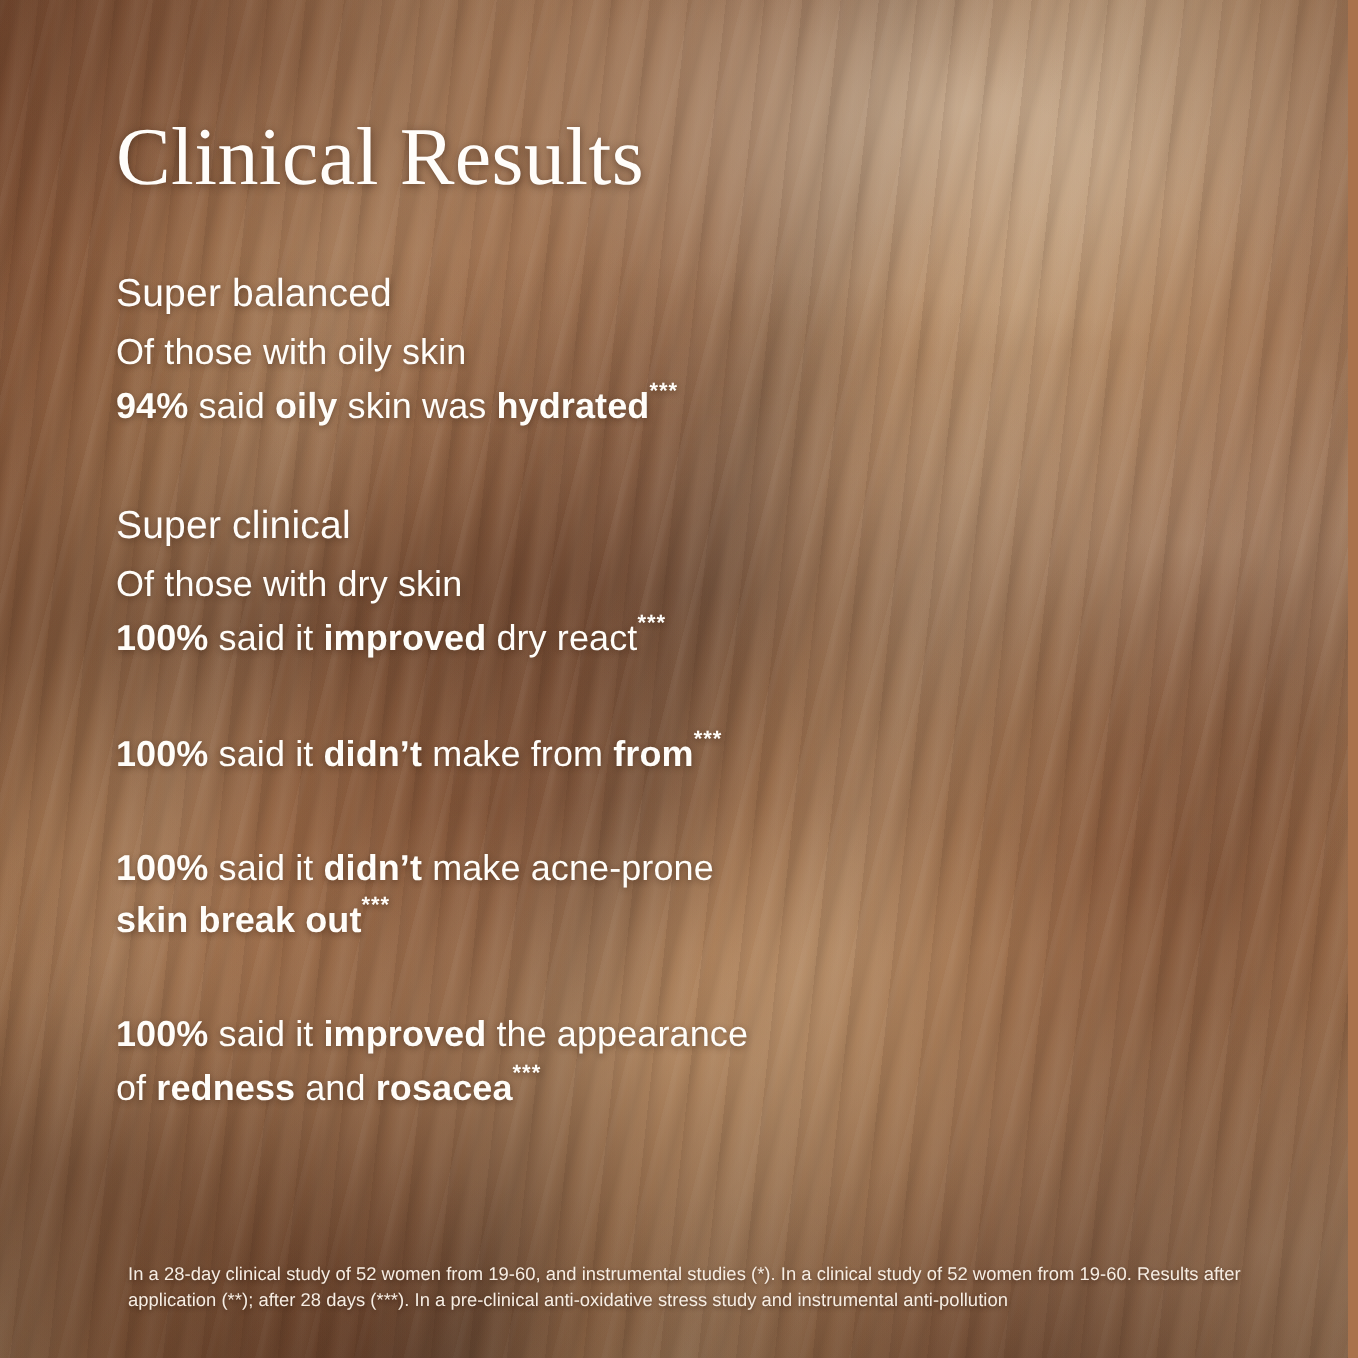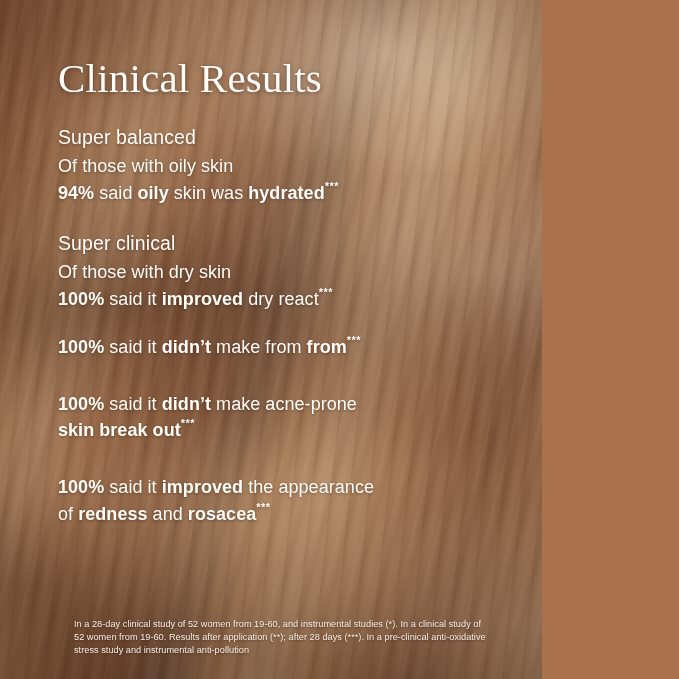--- a/index.html
+++ b/index.html
@@ -10,21 +10,21 @@
     height: 679px;
     overflow: hidden;
   }
   body {
     font-family: "Liberation Sans", sans-serif;
     background: #a9724c;
   }
 
   #stage {
     position: relative;
-    width: 542px;
+    width: 674px;
     height: 679px;
     overflow: hidden;
     background: #404040;
   }
 
   
   .bg-layer {
     position: absolute;
     inset: 0;
   }
@@ -113,21 +113,21 @@
     font-family: "Liberation Serif", serif;
     font-weight: 400;
     font-size: 41px;
     line-height: 1.1;
     letter-spacing: 0.2px;
     color: #fffdfa;
     text-shadow: 0 1px 4px rgba(45,22,12,0.5);
   }
 
   .block {
-    margin-top: 22px;
+    margin-top: 32px;
   }
   .block.gap-big { margin-top: 30px; }
 
   .sub {
     font-size: 19.5px;
     font-weight: 400;
     line-height: 1.45;
     letter-spacing: 0.1px;
     color: #fffdfa;
     margin-bottom: 2px;
@@ -147,21 +147,21 @@
     font-weight: 700;
     vertical-align: top;
     line-height: 1;
     position: relative;
     top: 1px;
     letter-spacing: 0.5px;
   }
 
   .footnote {
     position: absolute;
-    left: 74px;
+    left: 64px;
     right: 50px;
     bottom: 22px;
     font-size: 9.2px;
     line-height: 1.42;
     color: #f6ede3;
     text-shadow: 0 1px 2px rgba(45,22,12,0.5);
     letter-spacing: 0.02px;
   }
 </style>
 </head>

